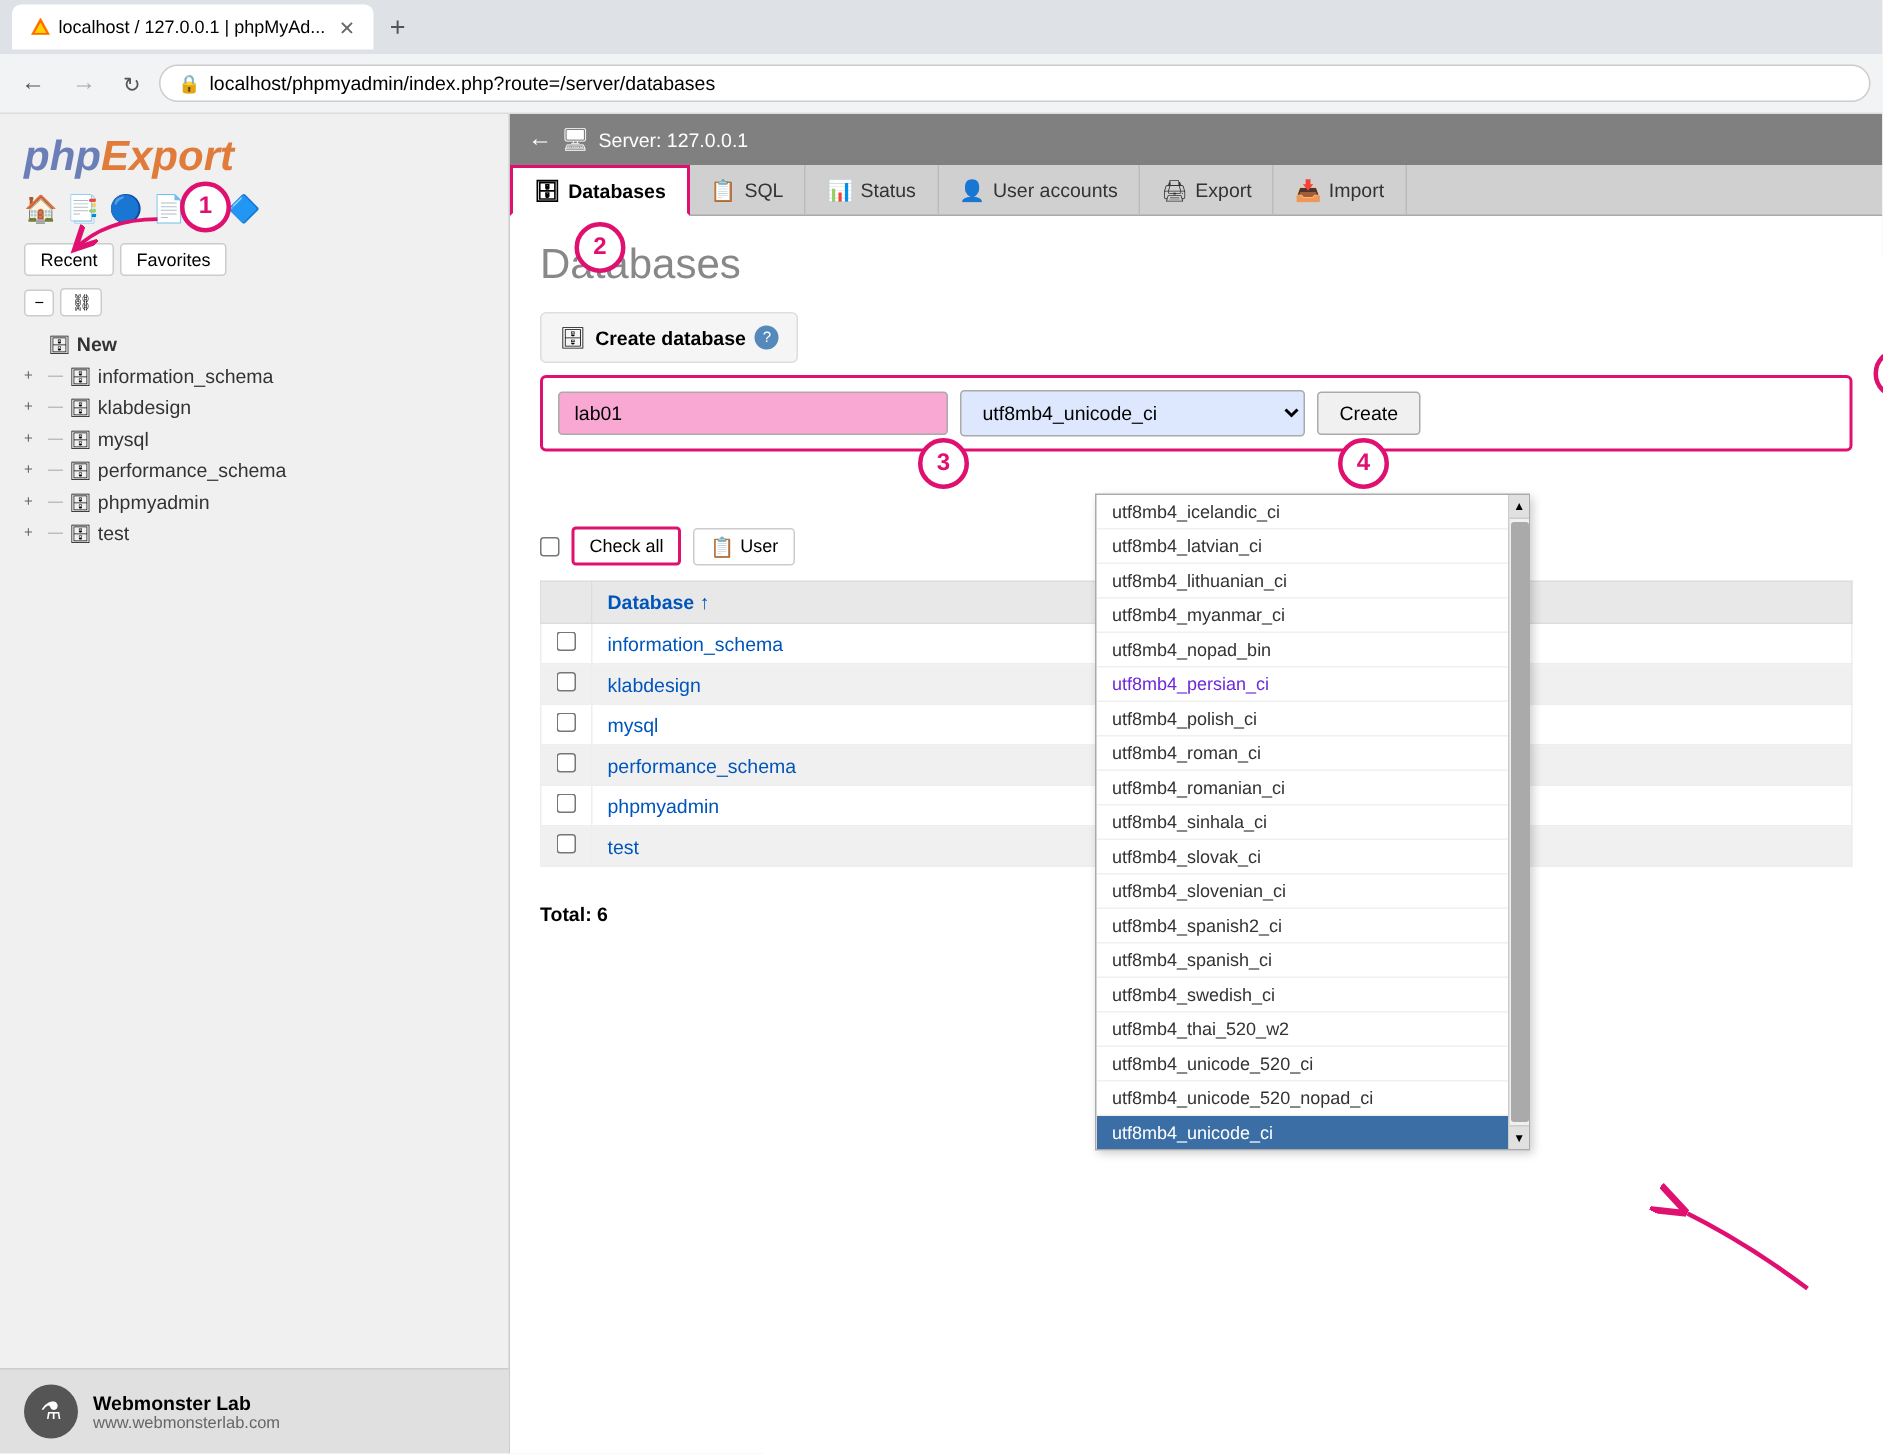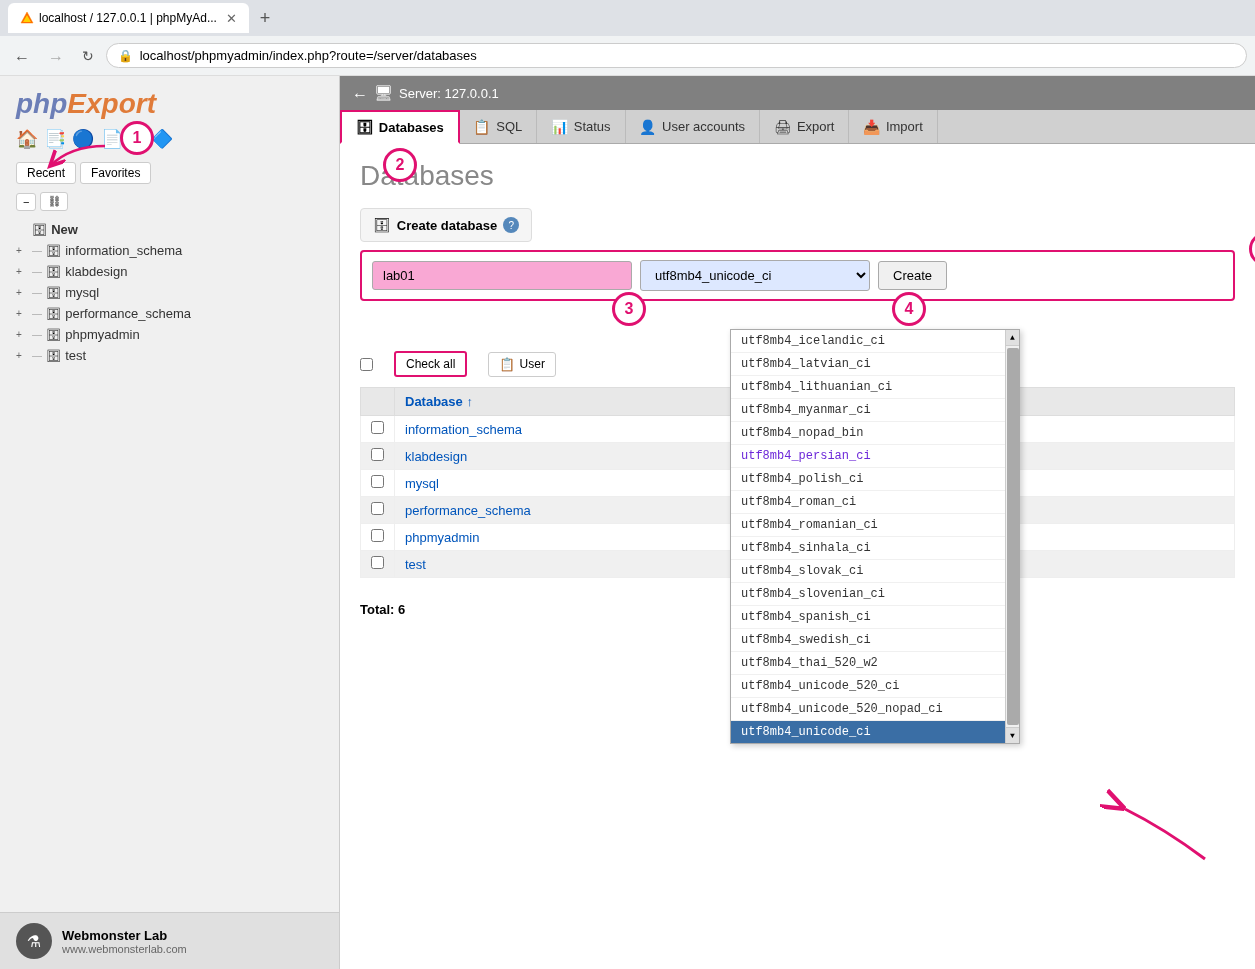--- a/index.html
+++ b/index.html
@@ -207,21 +207,21 @@
         <button style="background:#f0f0f0; border:1px solid #aaa; padding:6px 14px; border-radius:3px; cursor:pointer; font-size:13px;">
           <span>Create</span>
         </button>
 
         <div style="position:absolute; right:-50px; top:-20px; width:34px; height:34px; border-radius:50%; background:white; border:3px solid #e01070; color:#e01070; font-size:16px; font-weight:bold; display:flex; align-items:center; justify-content:center; z-index:200;">
           
         </div>
       </div>
 
       
-      <div style="position:absolute; top:185px; left:390px; z-index:100; width:290px; background:white; border:1px solid #aaa; box-shadow:2px 2px 6px rgba(0,0,0,0.2); max-height:490px; overflow:hidden; display:flex; flex-direction:column;font-family:Liberation Mono, monospace;">
+      <div style="position:absolute; top:185px; left:390px; z-index:100; width:290px; background:white; border:1px solid #aaa; box-shadow:2px 2px 6px rgba(0,0,0,0.2); max-height:490px; overflow:hidden; display:flex; flex-direction:column;">
         <div style="flex:1; overflow-y:hidden; position:relative;">
           <div style="padding:4px 10px; font-size:12px; color:#333; cursor:pointer; border-bottom:1px solid #f0f0f0;">
             <span>utf8mb4_icelandic_ci</span>
           </div>
           <div style="padding:4px 10px; font-size:12px; color:#333; cursor:pointer; border-bottom:1px solid #f0f0f0;">
             <span>utf8mb4_latvian_ci</span>
           </div>
           <div style="padding:4px 10px; font-size:12px; color:#333; cursor:pointer; border-bottom:1px solid #f0f0f0;">
             <span>utf8mb4_lithuanian_ci</span>
           </div>
@@ -244,20 +244,23 @@
             <span>utf8mb4_romanian_ci</span>
           </div>
           <div style="padding:4px 10px; font-size:12px; color:#333; cursor:pointer; border-bottom:1px solid #f0f0f0;">
             <span>utf8mb4_sinhala_ci</span>
           </div>
           <div style="padding:4px 10px; font-size:12px; color:#333; cursor:pointer; border-bottom:1px solid #f0f0f0;">
             <span>utf8mb4_slovak_ci</span>
           </div>
           <div style="padding:4px 10px; font-size:12px; color:#333; cursor:pointer; border-bottom:1px solid #f0f0f0;">
             <span>utf8mb4_slovenian_ci</span>
+          </div>
+          <div style="padding:4px 10px; font-size:12px; color:#333; cursor:pointer; border-bottom:1px solid #f0f0f0;">
+            <span>utf8mb4_spanish2_ci</span>
           </div>
           <div style="padding:4px 10px; font-size:12px; color:#333; cursor:pointer; border-bottom:1px solid #f0f0f0;">
             <span>utf8mb4_spanish_ci</span>
           </div>
           <div style="padding:4px 10px; font-size:12px; color:#333; cursor:pointer; border-bottom:1px solid #f0f0f0;">
             <span>utf8mb4_swedish_ci</span>
           </div>
           <div style="padding:4px 10px; font-size:12px; color:#333; cursor:pointer; border-bottom:1px solid #f0f0f0;">
             <span>utf8mb4_thai_520_w2</span>
           </div>
@@ -273,21 +276,21 @@
 
           <div style="position:absolute; right:0; top:0; width:14px; height:100%; background:#f0f0f0; border-left:1px solid #ccc; display:flex; flex-direction:column; align-items:center;">
             <div style="width:14px; height:16px; background:#e0e0e0; display:flex; align-items:center; justify-content:center; font-size:8px; cursor:pointer; border-bottom:1px solid #ccc;">▲</div>
             <div style="flex:1; width:12px; background:#aaa; margin:2px 1px; border-radius:2px;"></div>
             <div style="width:14px; height:16px; background:#e0e0e0; display:flex; align-items:center; justify-content:center; font-size:8px; cursor:pointer; border-top:1px solid #ccc;">▼</div>
           </div>
         </div>
       </div>
 
       
-      <div style="display:flex; align-items:center; gap:21px; margin-bottom:10px; margin-top:0;">
+      <div style="display:flex; align-items:center; gap:8px; margin-bottom:10px; margin-top:0;">
         <input type="checkbox" style="margin: 0px;">
         <button style="background:white; border:2px solid #e01070; padding:4px 10px; border-radius:3px; cursor:pointer; font-size:12px;">
           <span>Check all</span>
         </button>
         <button style="background:white; border:1px solid #ccc; padding:4px 10px; border-radius:3px; cursor:pointer; font-size:12px; display:flex; align-items:center; gap:4px;">
           <span style="font-size:13px;">📋</span>
           <span>User</span>
         </button>
       </div>
 

